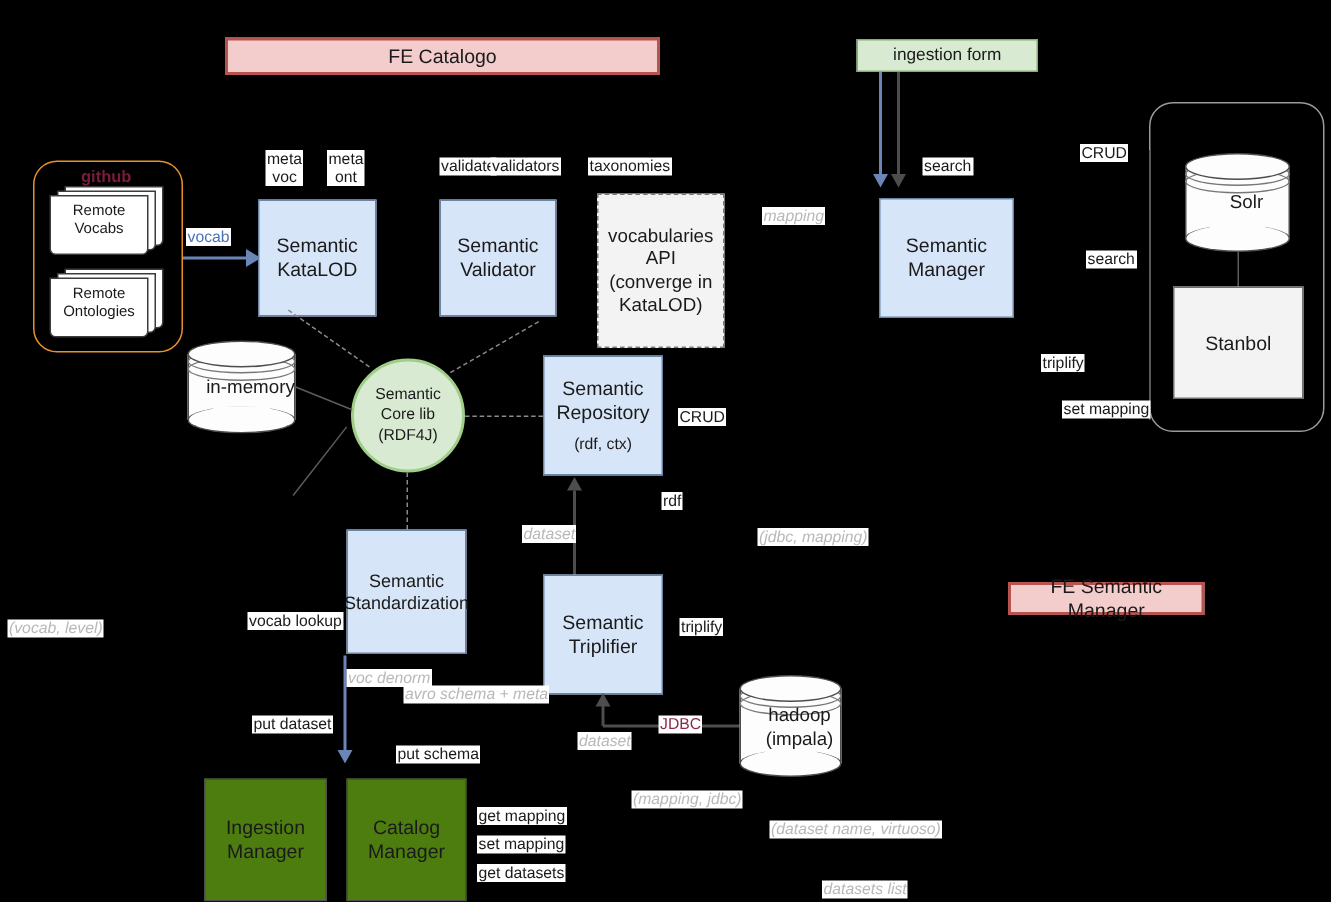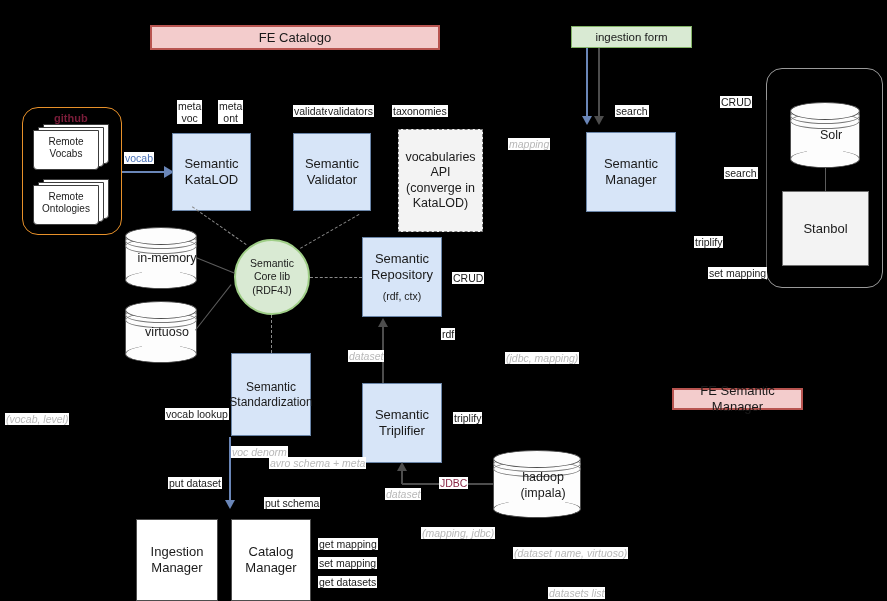--- a/index.html
+++ b/index.html
@@ -11,21 +11,21 @@
     position:relative;
     width:887px;height:601px;
     background:#000000;
     overflow:hidden;
   }
   .node{position:absolute;box-sizing:border-box;display:flex;flex-direction:column;
         align-items:center;justify-content:center;text-align:center;line-height:1.22;}
 
   
   .box-blue{background:#d7e5f8;border:1px solid #6a85a8;color:#1a1a1a;font-size:13px;}
-  .box-white{background:#ffffff;border:1px solid #4d4d4d;color:#1a1a1a;font-size:13px;}
+  .box-white{background:#4d7c0f;border:1px solid #4d4d4d;color:#1a1a1a;font-size:13px;}
   .box-dashed{background:#f3f3f3;border:1px dashed #7a7a7a;color:#1a1a1a;font-size:12.5px;}
   .box-pink{background:#f3cccc;border:2px solid #b85450;color:#1a1a1a;font-size:13px;
             flex-direction:row;}
   .box-green{background:#d9ead3;border:1px solid #82b366;color:#1a1a1a;font-size:11.5px;
             flex-direction:row;}
   .ellipse{background:#d9ead3;border:2px solid #9fce87;border-radius:50%;
            color:#1a1a1a;font-size:10.5px;line-height:1.3;}
   .rounded-group{background:transparent;border:1.5px solid #9a9a9a;border-radius:16px;}
   .rounded-group-orange{background:transparent;border:1.5px solid #e8912a;border-radius:16px;}
 
@@ -184,28 +184,20 @@
 
   <div class="cyl" style="left:125px;top:227px;width:72px;height:62px;">
     <div class="body"></div>
     <div class="bot"></div>
     <div class="cap"></div>
     <div class="ring1"></div>
     <div class="ring2"></div>
     <div class="lbl">in-memory</div>
   </div>
 
-  <div class="cyl" style="left:125px;top:301px;width:72px;height:62px;">
-    <div class="body"></div>
-    <div class="bot"></div>
-    <div class="cap"></div>
-    <div class="ring1"></div>
-    <div class="ring2"></div>
-    <div class="lbl">virtuoso</div>
-  </div>
 
   <div class="node ellipse" style="left:234px;top:239px;width:76px;height:76px;">
     <span style="white-space:pre;">Semantic
 Core lib
 (RDF4J)</span>
   </div>
 
   <div class="diag dashed" style="left:246px;top:245px;width:66px;transform:rotate(-145deg);"></div>
   <div class="diag dashed" style="left:300px;top:248px;width:68px;transform:rotate(-30deg);"></div>
   <div class="dash-h" style="left:310px;top:277px;width:52px;"></div>
@@ -239,21 +231,21 @@
   </div>
 
   <div class="elabel" style="left:453px;top:412px;">triplify</div>
 
   <div class="ln h thick" style="left:402px;top:483px;width:92px;height:1.5px;"></div>
   <div class="ln graywide" style="left:401px;top:470px;height:14px;"></div>
   <div class="arrow-up" style="left:397px;top:462px;"></div>
   <div class="elabel red" style="left:439px;top:477px;">JDBC</div>
   <div class="elabel ghost" style="left:385px;top:488px;">dataset</div>
 
-  <div class="cyl" style="left:493px;top:450px;width:88px;height:68px;">
+  <div class="cyl" style="left:493px;top:450px;width:68px;height:68px;">
     <div class="body"></div>
     <div class="bot"></div>
     <div class="cap"></div>
     <div class="ring1"></div>
     <div class="ring2"></div>
     <div class="lbl" style="white-space:pre;">hadoop
 (impala)</div>
   </div>
 
   <div class="node box-white" style="left:136px;top:519px;width:82px;height:82px;">

